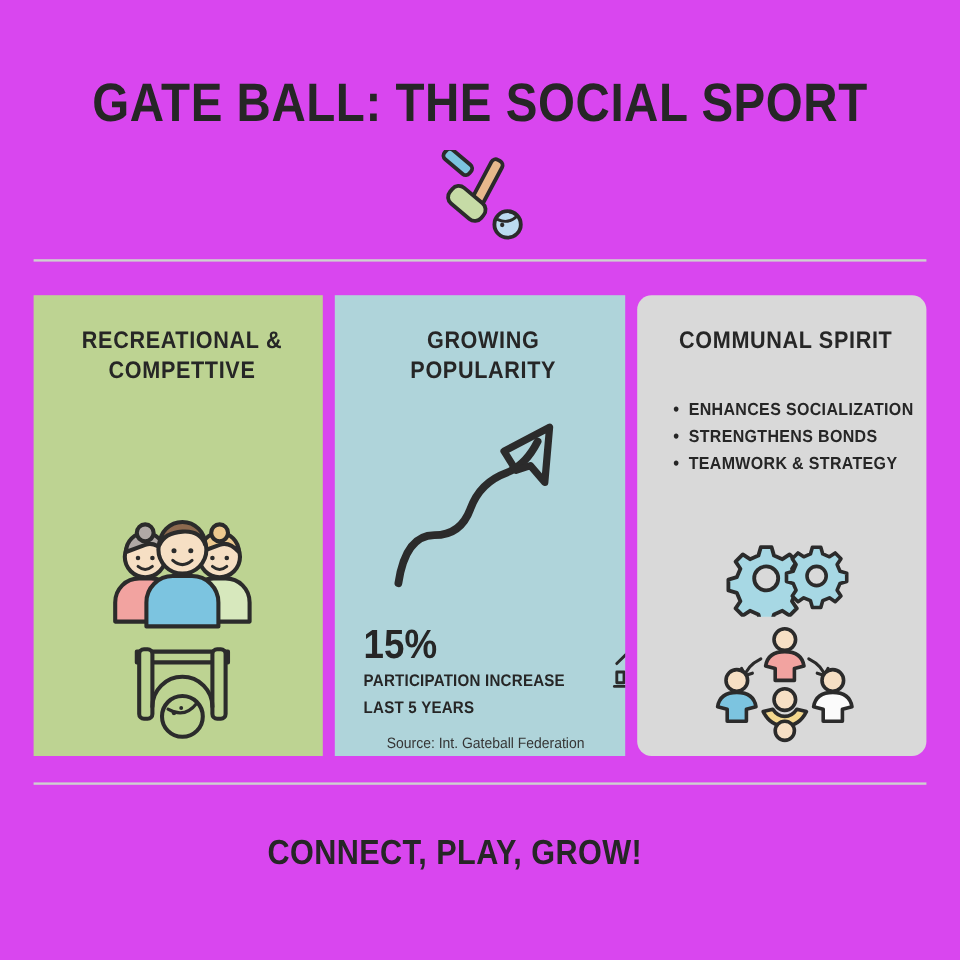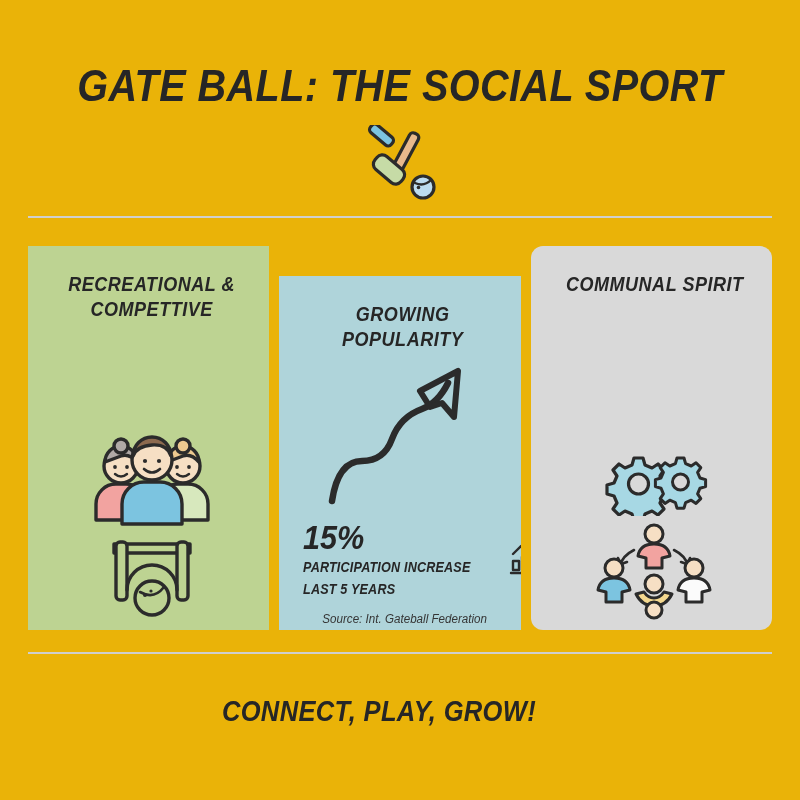--- a/index.html
+++ b/index.html
@@ -14,22 +14,21 @@
     background: #fdfdfb;
     font-family: "Liberation Sans", sans-serif;
     color: #2b2b2b;
     position: relative;
   }
 
   .page {
     width: 800px;
     height: 800px;
     position: relative;
-    background: #eab308;
-    font-style: italic;
+    background: #d946ef;
   }
 
   
   .header {
     padding-top: 62px;
     text-align: center;
   }
 
   .title {
     font-family: "Liberation Sans Narrow", "Liberation Sans", sans-serif;
@@ -76,21 +75,21 @@
     flex: 1;
     position: relative;
     padding: 26px 8px 0 14px;
     display: flex;
     flex-direction: column;
     align-items: center;
     overflow: hidden;
   }
 
   .panel.green { background: #bdd392; }
-  .panel.blue  { background: #afd4da; margin-top: 30px; }
+  .panel.blue  { background: #afd4da; }
   .panel.gray  { background: #d9d9d9; border-radius: 12px; }
 
   .panel-title {
     font-family: "Liberation Sans Narrow", "Liberation Sans", sans-serif;
     font-size: 20px;
     font-weight: bold;
     letter-spacing: 0.6px;
     text-align: center;
     color: #262626;
     line-height: 1.25;
@@ -340,20 +339,25 @@
           </span>
         </div>
 
         <div class="stat-source">Source: Int. Gateball Federation</div>
       </div>
     </div>
 
     <div class="panel gray">
       <div class="panel-title">COMMUNAL SPIRIT</div>
 
+      <ul class="bullets tight">
+        <li>ENHANCES SOCIALIZATION</li>
+        <li>STRENGTHENS BONDS</li>
+        <li>TEAMWORK &amp; STRATEGY</li>
+      </ul>
 
       <div class="icon-stack">
 
         <span>
           <svg width="112" height="64" viewBox="0 0 112 64" aria-hidden="true">
             <g stroke="#2b2b2b" stroke-width="3.2" stroke-linejoin="round" fill="#a7d8e4">
               <path d="M36 6 h9 l2 7 l7 3 l6 -4 l6 6 l-4 6 l3 7 l7 2 v9 l-7 2 l-3 7 l4 6 l-6 6 l-6 -4 l-7 3 l-2 7 h-9 l-2 -7 l-7 -3 l-6 4 l-6 -6 l4 -6 l-3 -7 l-7 -2 v-9 l7 -2 l3 -7 l-4 -6 l6 -6 l6 4 l7 -3 z"></path>
               <circle cx="40.5" cy="32" r="10" fill="#d9d9d9"></circle>
             </g>
             <g stroke="#2b2b2b" stroke-width="3" stroke-linejoin="round" fill="#a7d8e4">

